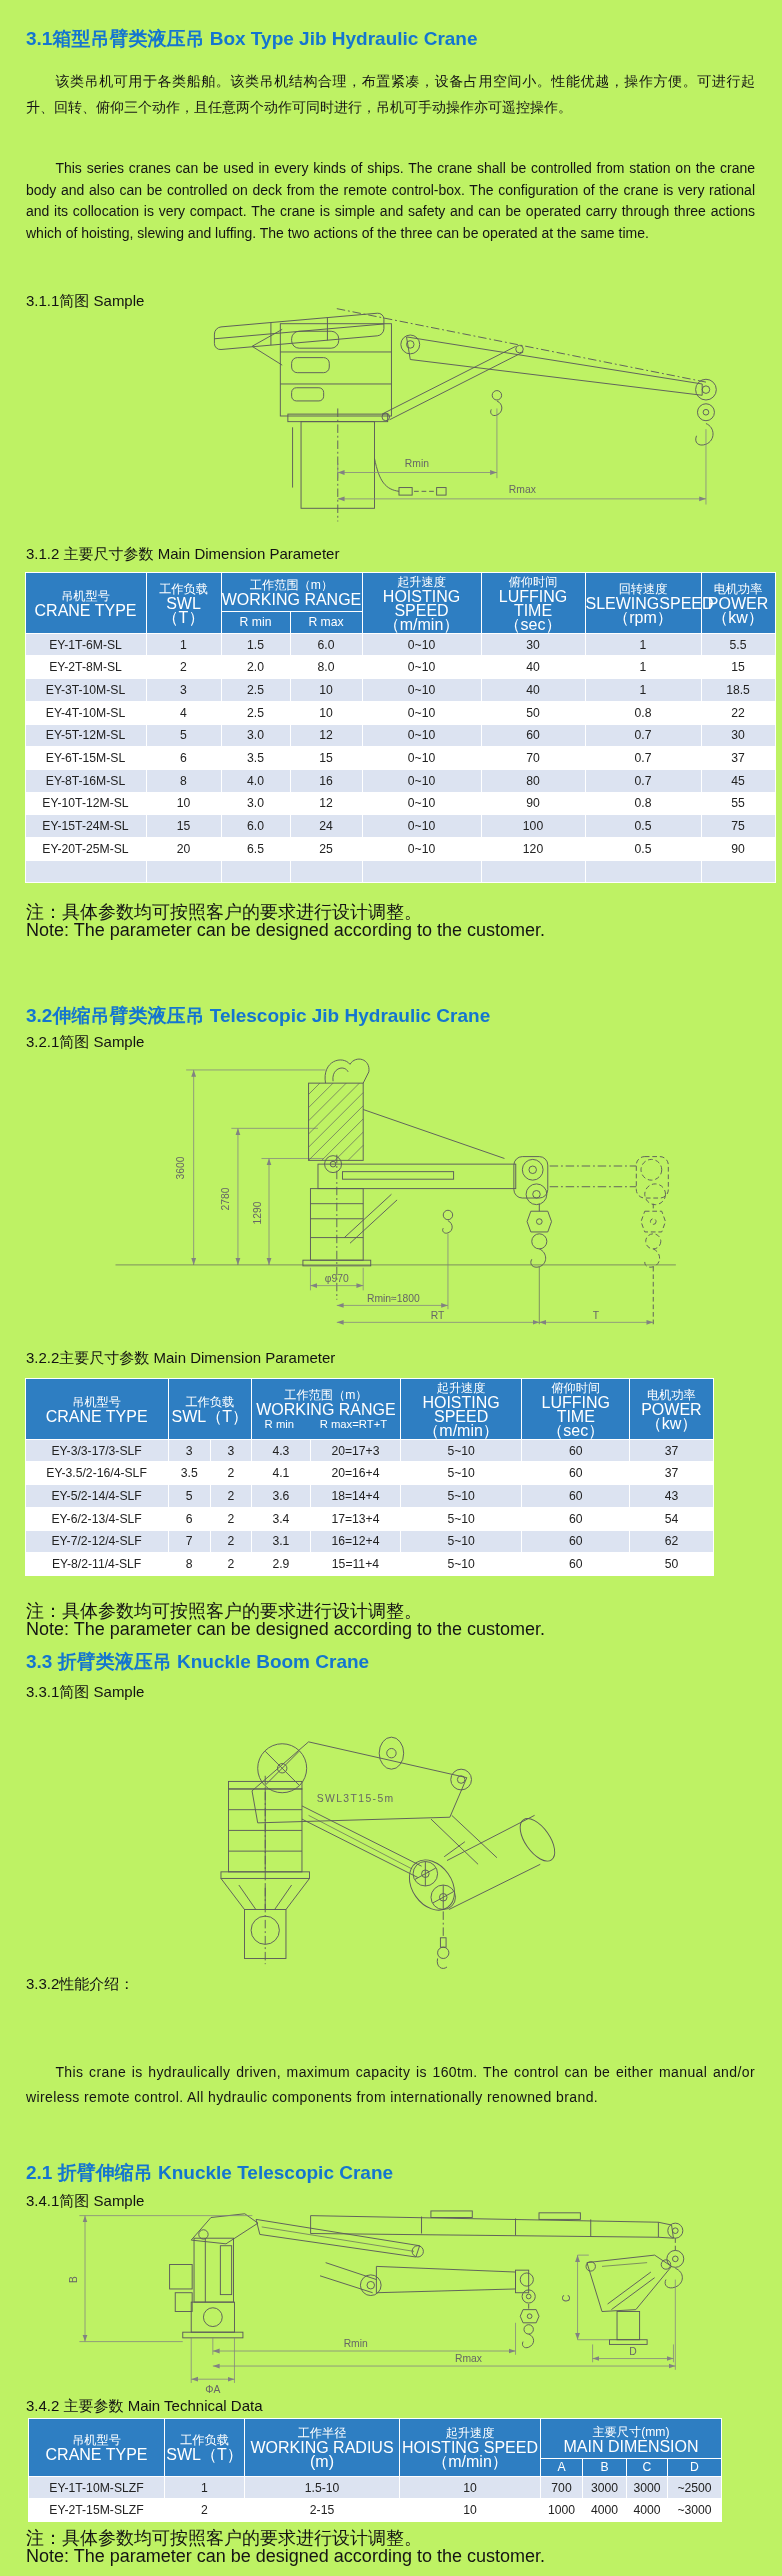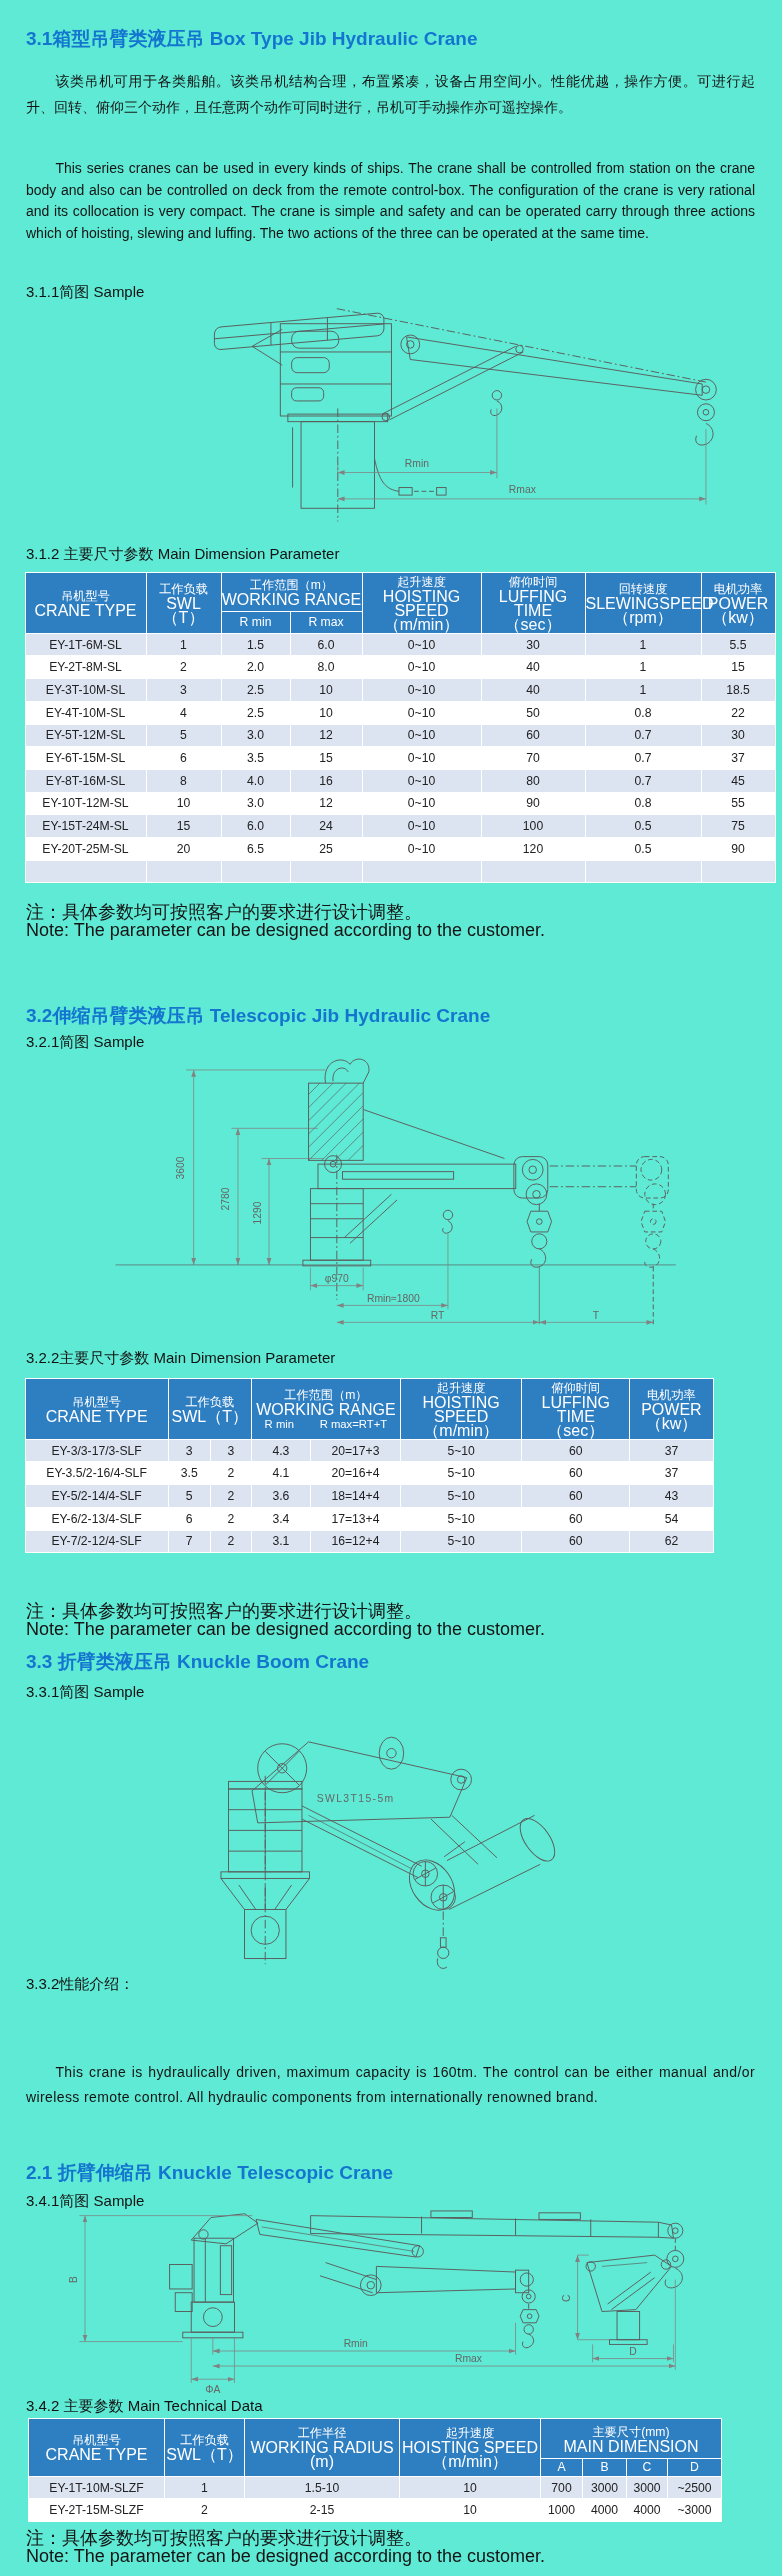--- a/index.html
+++ b/index.html
@@ -1,16 +1,16 @@
 <!DOCTYPE html>
 <html style="font-size:15px"><head>
 <meta charset="utf-8">
 <style>
   html,body{margin:0;padding:0;background:#fff;}
-  #page{position:relative;width:782px;height:2576px;background:#5eead4;overflow:hidden;
+  #page{position:relative;width:782px;height:2576px;background:#bef264;overflow:hidden;
         font-family:"Liberation Sans",sans-serif;color:#1a1a1a;}
   .h-sec{position:absolute;left:26px;font-size:19px;font-weight:bold;color:#1475d0;white-space:nowrap;}
   .h-sub{position:absolute;left:26px;font-size:15px;color:#121212;white-space:nowrap;}
   .para{position:absolute;left:26px;width:729px;font-size:14px;line-height:26px;text-align:justify;color:#141414;}
   .para.en{line-height:21.7px;}
   .para.en33{line-height:24.5px;}
   .indent{text-indent:2.1em;}
   .note{position:absolute;left:26px;font-size:18px;line-height:18px;color:#141414;}
   table{position:absolute;border-collapse:collapse;table-layout:fixed;}
   th{background:#2e7ec2;color:#fff;font-weight:normal;border:0.9px solid #fff;padding:0.9px 0;vertical-align:middle;}
@@ -30,21 +30,21 @@
   .cl{stroke-dasharray:9,3,2,3;}
 </style>
 </head>
 <body>
 
 <div id="page">
 
   <div class="h-sec" style="top:26px">3.1箱型吊臂类液压吊  Box Type Jib Hydraulic Crane</div>
   <div class="para indent" style="top:68px">该类吊机可用于各类船舶。该类吊机结构合理，布置紧凑，设备占用空间小。性能优越，操作方便。可进行起升、回转、俯仰三个动作，且任意两个动作可同时进行，吊机可手动操作亦可遥控操作。</div>
   <div class="para en indent" style="top:158px">This series cranes can be used in every kinds of ships. The crane shall be controlled from station on the crane body and also can be controlled on deck from the remote control-box. The configuration of the crane is very rational and its collocation is very compact. The crane is simple and safety and can be operated carry through three actions which of hoisting, slewing and luffing. The two actions of the three can be operated at the same time.</div>
-  <div class="h-sub" style="top:283px">3.1.1简图  Sample</div>
+  <div class="h-sub" style="top:292px">3.1.1简图  Sample</div>
 
   <svg style="left:26px;top:303px" width="729" height="226" viewBox="0 0 774 240">
     <defs>
         <marker id="ar1" markerWidth="10" markerHeight="8" refX="9" refY="4" orient="auto-start-reverse">
           <path d="M0,0.8 L9,4 L0,7.2 Z" fill="#828282"></path>
         </marker>
       </defs>
     <g class="art">
       <g transform="translate(200,26) skewY(-5)">
         <rect x="0" y="0" width="180" height="24" rx="7"></rect>
@@ -452,20 +452,30 @@
         <tr>
           <td>EY-7/2-12/4-SLF</td>
           <td>7</td>
           <td>2</td>
           <td>3.1</td>
           <td>16=12+4</td>
           <td>5~10</td>
           <td>60</td>
           <td>62</td>
         </tr>
+        <tr>
+          <td>EY-8/2-11/4-SLF</td>
+          <td>8</td>
+          <td>2</td>
+          <td>2.9</td>
+          <td>15=11+4</td>
+          <td>5~10</td>
+          <td>60</td>
+          <td>50</td>
+        </tr>
       </tbody>
   </table>
 
   <div class="note" style="top:1602px">
     <div>注：具体参数均可按照客户的要求进行设计调整。</div>
     <div>Note: The parameter can be designed according to the customer.</div>
   </div>
 
   <div class="h-sec" style="top:1649px">3.3 折臂类液压吊 Knuckle Boom Crane</div>
   <div class="h-sub" style="top:1683px">3.3.1简图 Sample</div>

